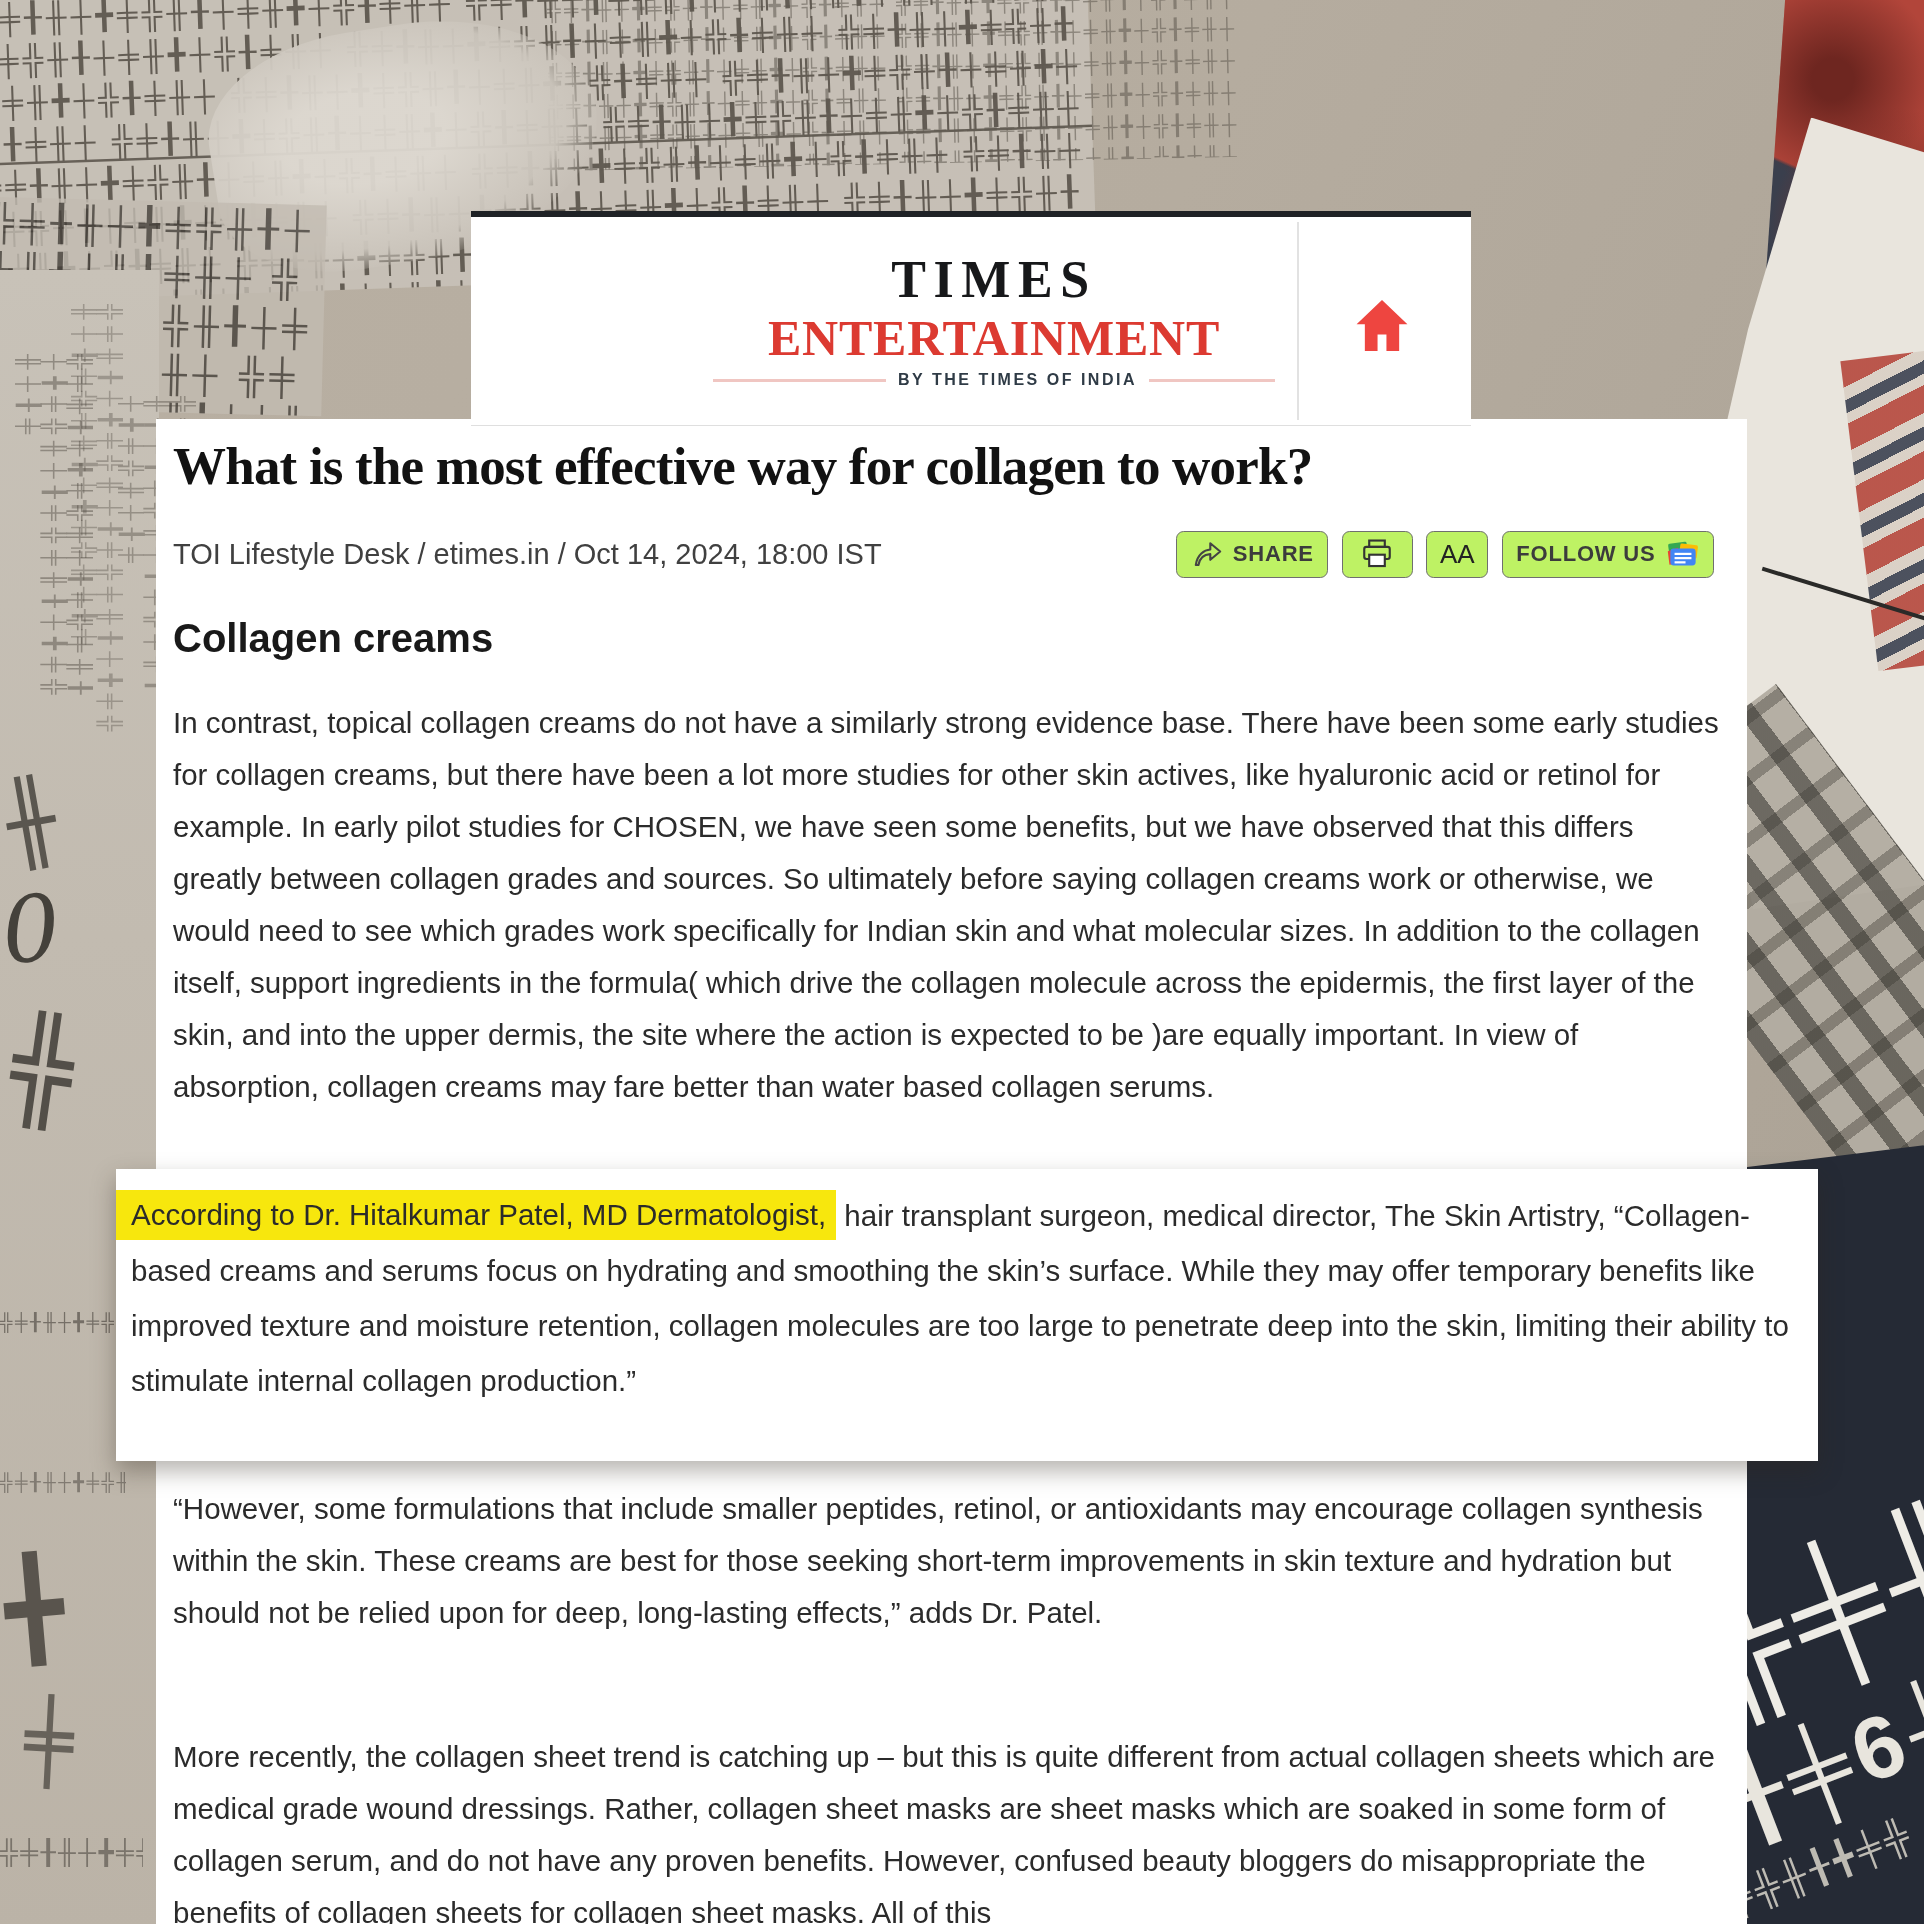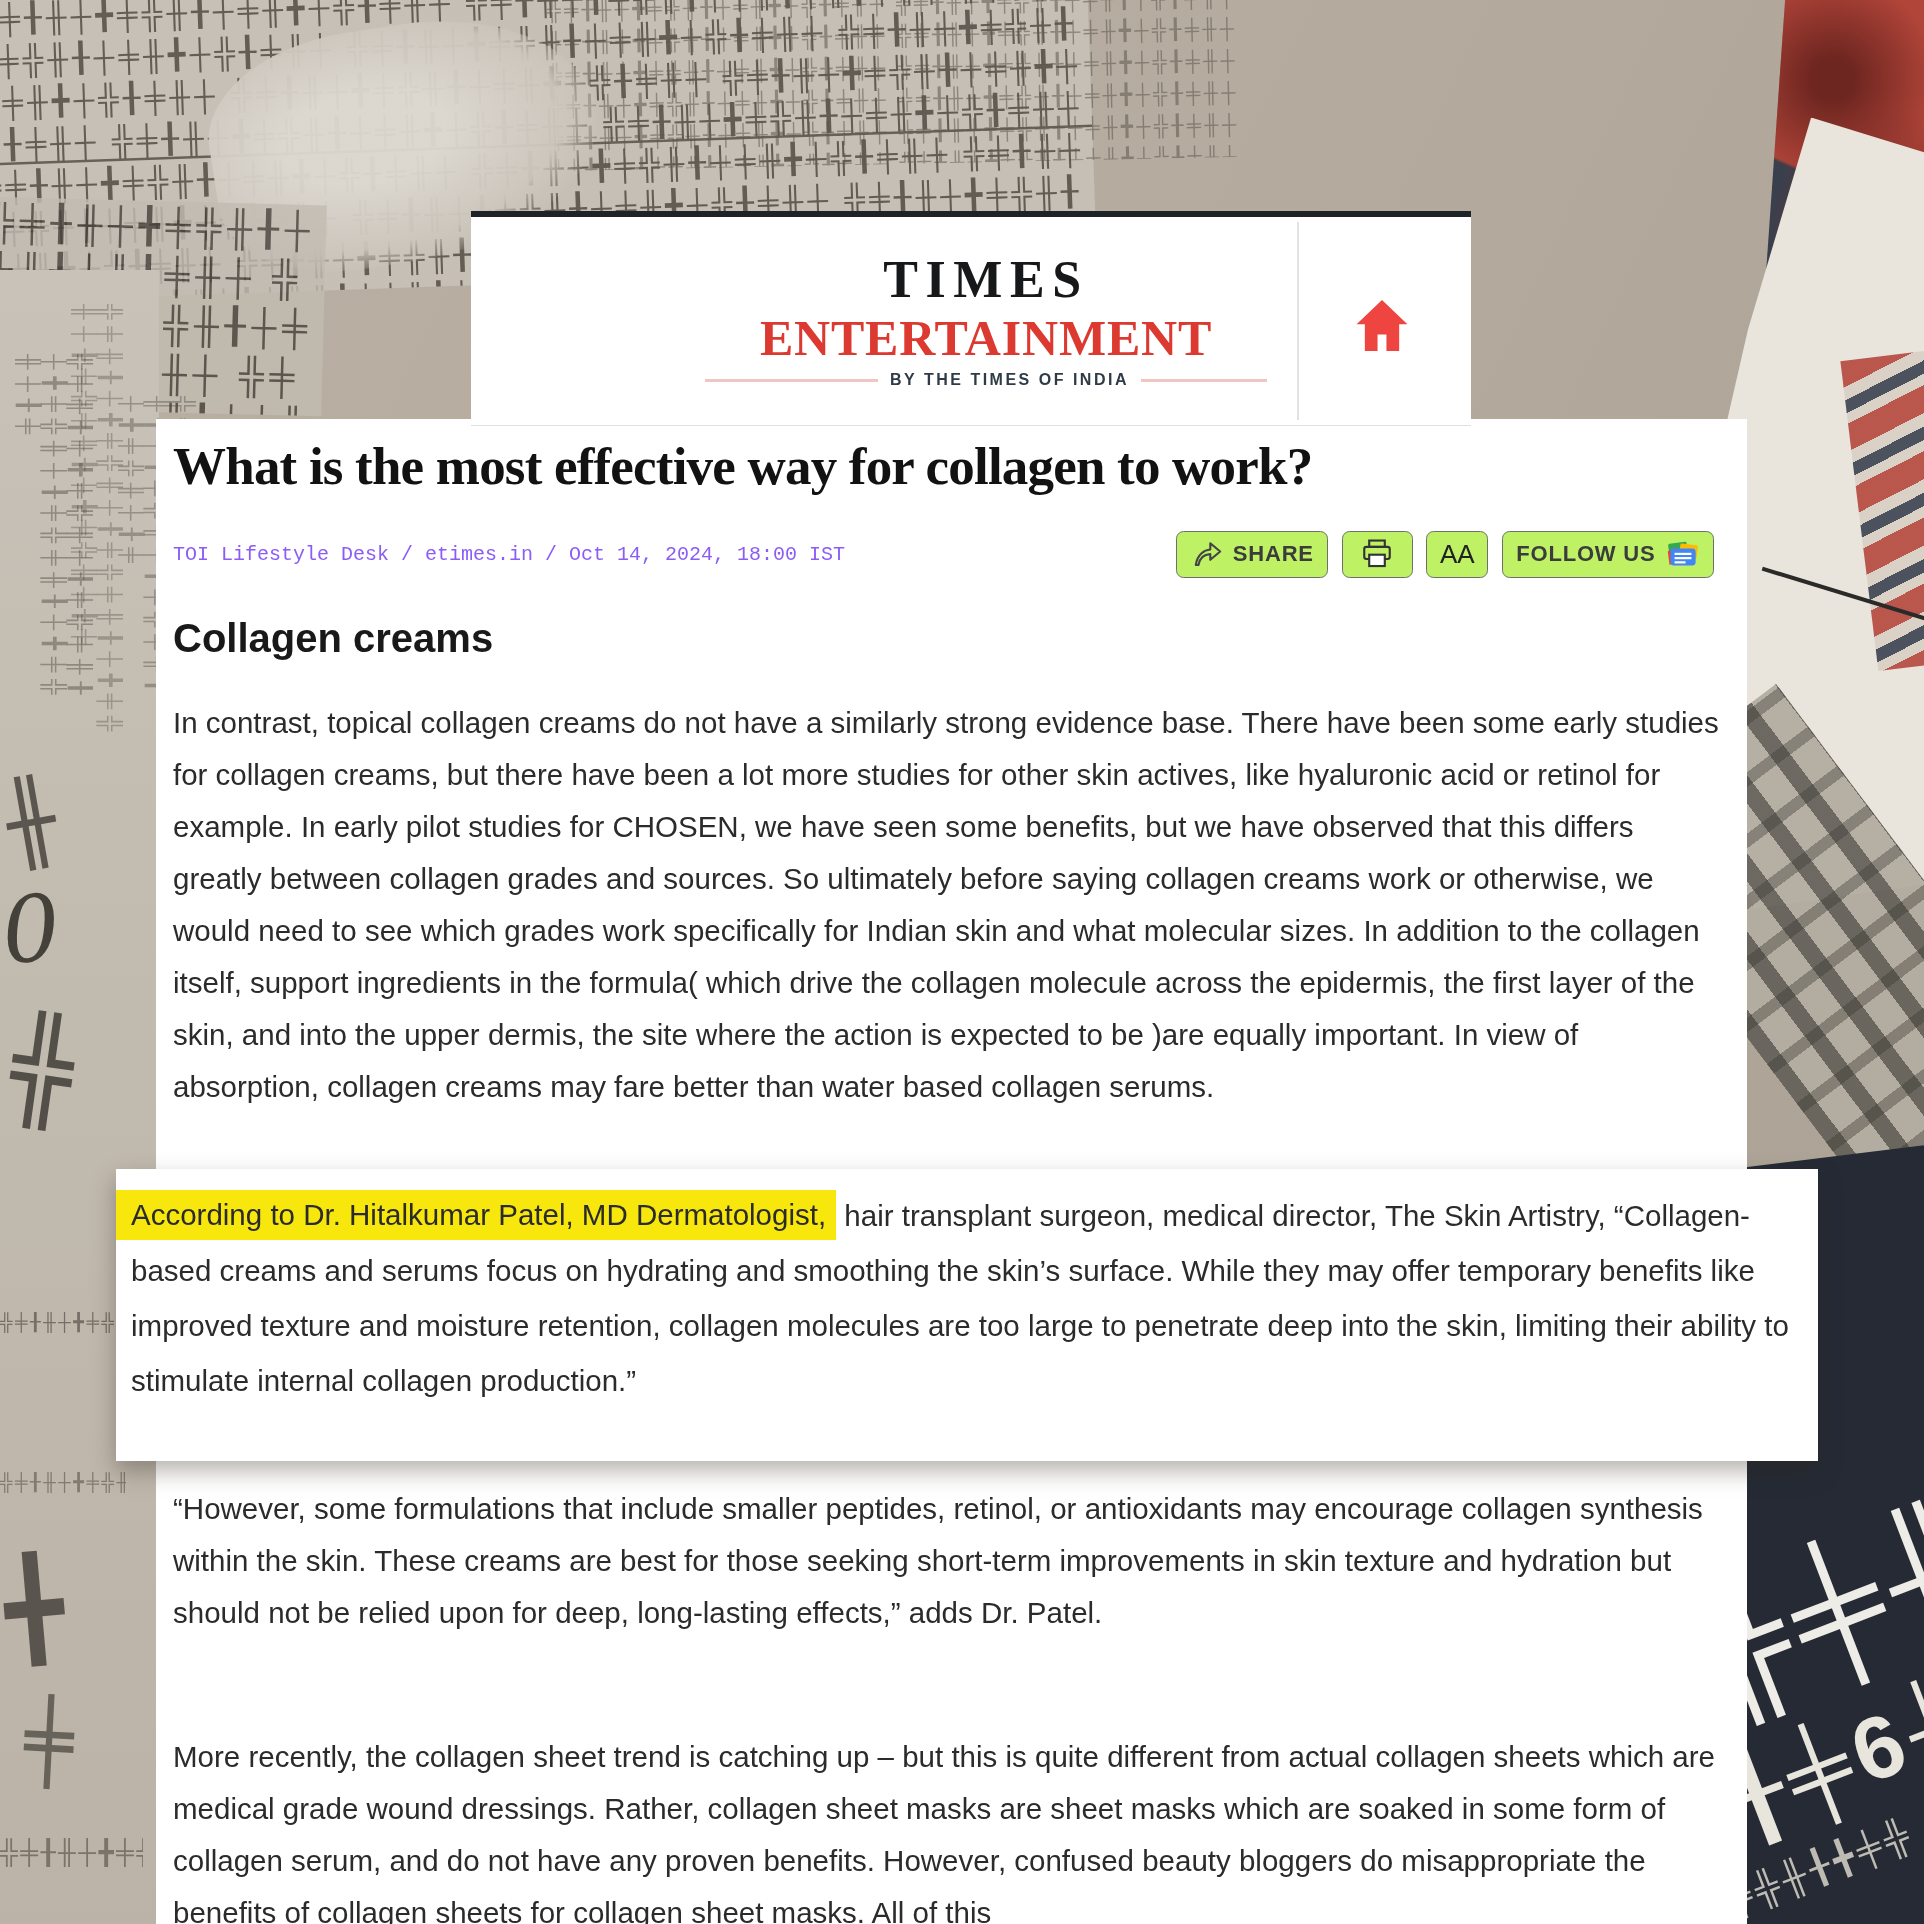--- a/index.html
+++ b/index.html
@@ -56,39 +56,39 @@
         color:#d9d5ca;font-size:34px;letter-spacing:5px;white-space:nowrap;opacity:.85;}
 
   
   .masthead{position:absolute;left:471px;top:211px;width:1000px;height:208px;background:#ffffff;
         border-top:6.7px solid #1f2226;z-index:6;box-shadow:0 0.8px 0 #d8d8d8;}
   .goto-box{position:absolute;left:0;top:10px;width:204px;height:175px;background:#e9e8e5;
         text-align:center;cursor:pointer;}
   .goto-top{margin-top:35px;font-size:38px;color:#3c4046;}
   .goto-toi{margin-top:8.4px;font-family:"Liberation Serif","DejaVu Serif",serif;font-weight:bold;
         font-size:61px;color:#e0262b;letter-spacing:1.7px;}
-  .brand{position:absolute;left:204px;top:0;width:622px;height:100%;text-align:center;cursor:pointer;}
+  .brand{position:absolute;left:212px;top:0;width:622px;height:100%;text-align:center;cursor:pointer;}
   .brand-times{margin-top:37px;font-family:"Liberation Serif","DejaVu Serif",serif;font-weight:bold;
         font-size:52px;letter-spacing:7.6px;color:#17181a;line-height:1;}
   .brand-ent{margin-top:7px;font-family:"Liberation Serif","DejaVu Serif",serif;font-weight:bold;
         font-size:50px;letter-spacing:0.8px;color:#dc3a31;line-height:1;}
   .brand-tag{margin-top:8.4px;display:flex;align-items:center;justify-content:center;gap:11.8px;}
   .tagline-rule{height:3.4px;background:#f0c6c2;}
   .tag-text{font-size:16px;font-weight:bold;letter-spacing:2.5px;color:#2f3b46;white-space:nowrap;}
   .mast-divider{position:absolute;left:826px;top:5px;width:1.7px;height:198px;background:#e2e2e2;}
   .home-btn{position:absolute;left:880px;top:78px;width:62px;height:61px;cursor:pointer;}
 
   
   .card{position:absolute;left:156px;top:419px;width:1591px;height:1505px;background:#ffffff;z-index:5;}
   .a-title{position:absolute;left:17px;top:17px;width:1535px;
         font-family:"Liberation Serif","DejaVu Serif",serif;font-weight:bold;font-size:53px;
         letter-spacing:-0.8px;color:#121212;line-height:1.15;}
   .byline-row{position:absolute;left:17px;top:108px;width:1541px;height:54px;
         display:flex;align-items:center;justify-content:space-between;}
-  .byline{font-size:20px;color:#8b5cf6;font-family:Liberation Mono, monospace;}
+  .byline{font-size:29px;color:#404040;}
   .btn-group{display:flex;align-items:center;gap:13.5px;}
   .chip{height:47px;border:1.7px solid #6f6f6f;border-radius:7.6px;background:#bef264;
         display:flex;align-items:center;justify-content:center;gap:10px;padding:0 13.5px;
         box-sizing:border-box;cursor:pointer;}
   .chip-label{font-size:22px;font-weight:bold;color:#3c3c3c;letter-spacing:0.8px;white-space:nowrap;}
   .chip-aa{font-size:26px;font-weight:normal;color:#222;letter-spacing:0;}
   .a-h2{position:absolute;left:17px;top:197px;font-size:40px;font-weight:bold;color:#191919;letter-spacing:0;}
   .para{position:absolute;left:17px;width:1556px;font-size:29.5px;line-height:52px;color:#2b2b2b;}
   .p1{top:278px;}
   .p3{top:1064px;}

